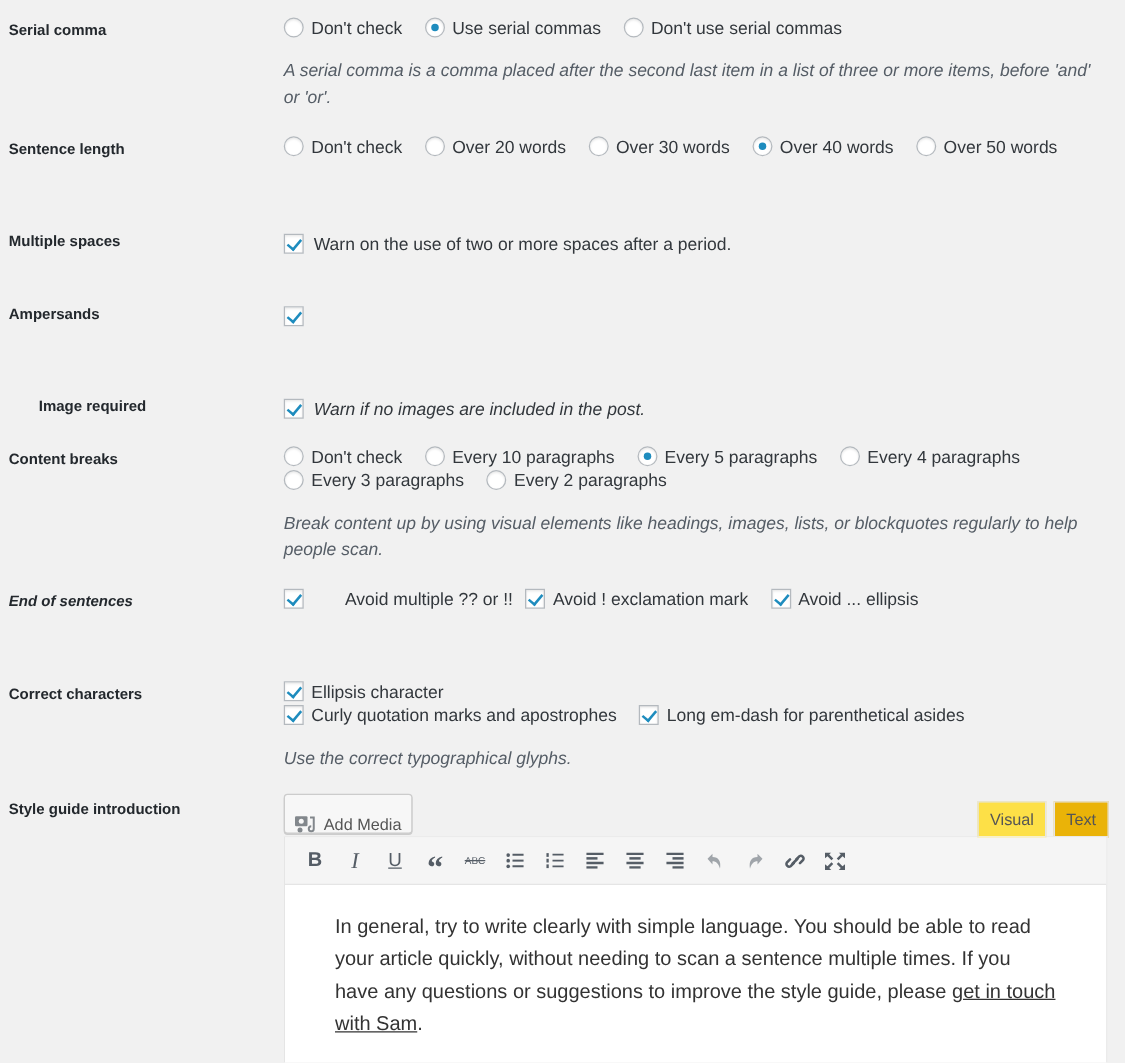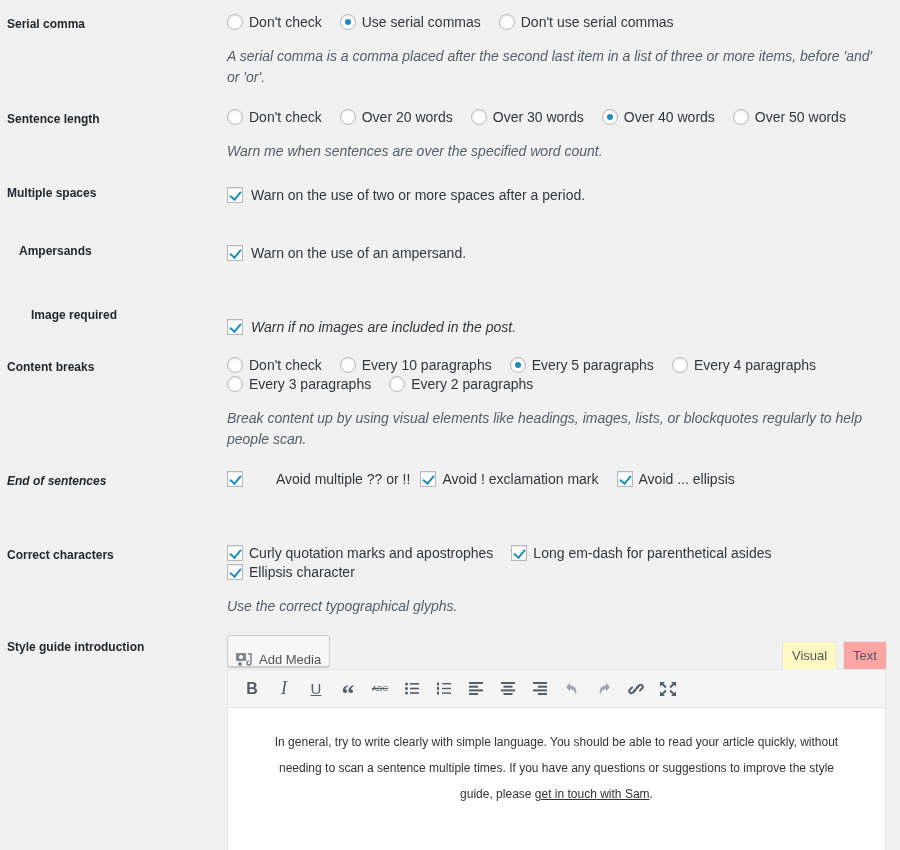--- a/index.html
+++ b/index.html
@@ -14,27 +14,27 @@
   .radio { width: 16px; height: 16px; border-radius: 50%; border: 1px solid #b4b9be; background: #fff; box-shadow: inset 0 1px 2px rgba(0,0,0,0.1); margin-right: 6px; position: relative; flex: none; }
   .radio.checked::after { content: ""; position: absolute; left: 4px; top: 4px; width: 6px; height: 6px; border-radius: 50%; background: #1e8cbe; }
   .check { width: 16px; height: 16px; border: 1px solid #b4b9be; background: #fff; box-shadow: inset 0 1px 2px rgba(0,0,0,0.1); margin-right: 8px; position: relative; flex: none; }
   .check.checked::after { content: ""; position: absolute; left: 4px; top: 1px; width: 5px; height: 9px; border: solid #1e8cbe; border-width: 0 2.5px 2.5px 0; transform: rotate(40deg); }
   .desc { font-style: italic; color: #555d66; font-size: 14px; line-height: 21px; margin-top: 16px; }
 
   
   .media-btn { position: absolute; left: 227px; top: 635px; height: 32px; padding: 16px 8px 0 7px; border: 1px solid #ccc; border-radius: 3px; background: #f7f7f7; box-shadow: 0 1px 0 #ccc; display: flex; align-items: center; font-size: 13px; color: #555; cursor: pointer; }
   .media-btn svg { margin-right: 6px; }
   .tab { position: absolute; top: 641px; height: 29px; padding: 0 9px; font-size: 13px; color: #555; display: flex; align-items: center; border: 1px solid #e5e5e5; cursor: pointer; }
-  .tab-visual { left: 782px; background: #fef9c3; border-bottom-color: #f5f5f5; color: #555; z-index: 2; }
-  .tab-text { left: 843px; background: #fca5a5; color: #555; }
+  .tab-visual { left: 782px; background: #fde047; border-bottom-color: #f5f5f5; color: #555; z-index: 2; }
+  .tab-text { left: 843px; background: #eab308; color: #555; }
   .editor { position: absolute; left: 227px; top: 669px; width: 659px; height: 190px; border: 1px solid #e5e5e5; background: #fff; }
   .toolbar { height: 38px; background: #f5f5f5; border-bottom: 1px solid #e5e5e5; display: flex; align-items: center; padding-left: 8px; }
   .tb { width: 32px; height: 30px; display: flex; align-items: center; justify-content: center; color: #555d66; cursor: pointer; font-size: 15px; }
   .tb svg { display: block; }
-  .content { padding: 21px 40px 0 40px; font-family: "Liberation Sans", sans-serif; font-size: 12px; line-height: 26px; color: #333; text-align: center; }
+  .content { padding: 21px 40px 0 40px; font-family: "Liberation Sans", sans-serif; font-size: 16px; line-height: 26px; color: #333; }
   .content a { color: #333; text-decoration: underline; }
 </style>
 </head>
 <body>
 
 <div class="row" style="top:10px;">
   <div class="row-label" style="top:7px;">Serial comma</div>
   <div class="field" style="top:1px;">
     <div class="line">
       <label class="opt">
@@ -72,50 +72,48 @@
         </label>
       <label class="opt">
           <span class="radio checked"></span>
           <span>Over 40 words</span>
         </label>
       <label class="opt">
           <span class="radio"></span>
           <span>Over 50 words</span>
         </label>
     </div>
-    <p class="desc">Warn me when sentences are over the specified word count.</p>
   </div>
 </div>
 
 <div class="row" style="top:184px;">
   <div class="row-label" style="top:2px;">Multiple spaces</div>
   <div class="field" style="top:0px;">
     <div class="line">
       <label class="opt">
           <span class="check checked"></span>
           <span>Warn on the use of two or more spaces after a period.</span>
         </label>
     </div>
   </div>
 </div>
 
 <div class="row" style="top:242px;">
-  <div class="row-label" style="top:2px;margin-left:12px;">Ampersands</div>
+  <div class="row-label" style="top:2px;">Ampersands</div>
   <div class="field" style="top:0px;">
     <div class="line">
       <label class="opt">
           <span class="check checked"></span>
-          <span>Warn on the use of an ampersand.</span>
         </label>
     </div>
   </div>
 </div>
 
 <div class="row" style="top:300px;">
-  <div class="row-label" style="top:8px;padding-left:24px;">Image required</div>
+  <div class="row-label" style="top:18px;padding-left:24px;">Image required</div>
   <div class="field" style="top:16px;font-style:italic;">
     <div class="line">
       <label class="opt">
           <span class="check checked"></span>
           <span>Warn if no images are included in the post.</span>
         </label>
     </div>
   </div>
 </div>
 
@@ -173,31 +171,31 @@
     </div>
   </div>
 </div>
 
 <div class="row" style="top:542px;">
   <div class="row-label" style="top:6px;">Correct characters</div>
   <div class="field" style="top:0px;">
     <div class="line">
       <label class="opt">
           <span class="check checked" style="margin-right:6px;"></span>
+          <span>Ellipsis character</span>
+        </label>
+    </div>
+    <div class="line">
+      <label class="opt">
+          <span class="check checked" style="margin-right:6px;"></span>
           <span>Curly quotation marks and apostrophes</span>
         </label>
       <label class="opt">
           <span class="check checked" style="margin-right:6px;"></span>
           <span>Long em-dash for parenthetical asides</span>
-        </label>
-    </div>
-    <div class="line">
-      <label class="opt">
-          <span class="check checked" style="margin-right:6px;"></span>
-          <span>Ellipsis character</span>
         </label>
     </div>
     <p class="desc">Use the correct typographical glyphs.</p>
   </div>
 </div>
 
 <div class="row" style="top:640px;">
   <div class="row-label" style="top:0px;">Style guide introduction</div>
 </div>
 

